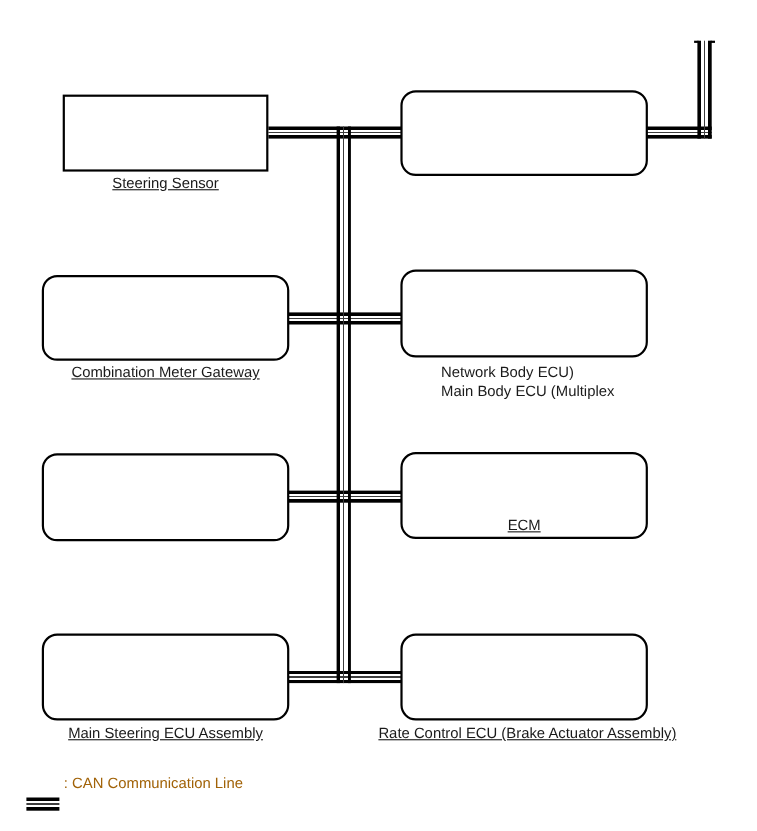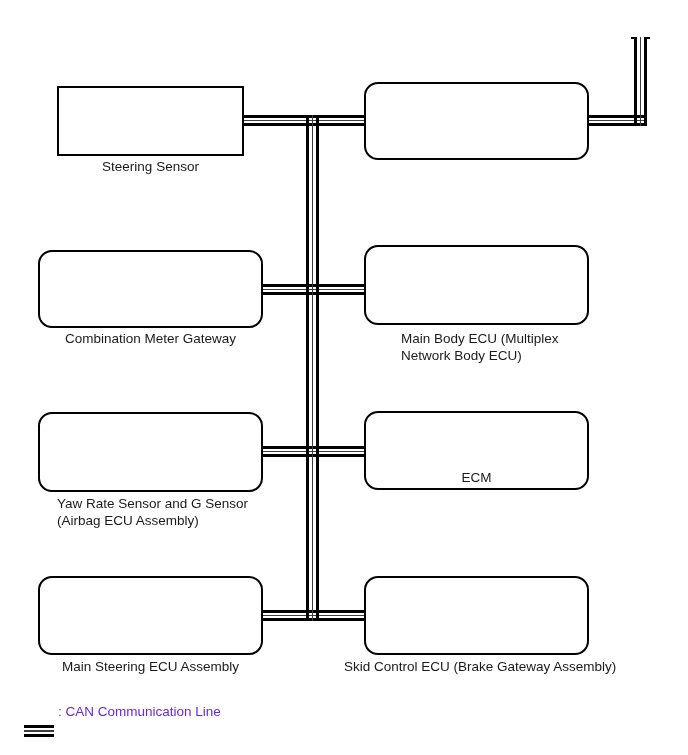--- a/index.html
+++ b/index.html
@@ -58,42 +58,42 @@
 
   
   .label {
     position: absolute;
     font-size: 13.5px;
     line-height: 16.5px;
     color: #1a1a1a;
     z-index: 3;
     white-space: nowrap;
   }
-  .center { text-align: center; }
+  .center { text-align: center; text-decoration: underline; }
 
   
   .legend-symbol {
     position: absolute;
     left: 24px;
     top: 725px;
     width: 30px;
     height: 12px;
     background: linear-gradient(to bottom,
       #000 0px, #000 3px,
       #fff 3px, #fff 5px,
       #3d3d3d 5px, #3d3d3d 7px,
       #fff 7px, #fff 9px,
       #000 9px, #000 12px);
   }
   .legend-text {
     position: absolute;
     left: 58px;
     top: 704px;
     font-size: 13.5px;
-    color: #6d28d9;
+    color: #a16207;
   }
 </style>
 </head>
 <body>
 
 <div id="canvas">
 
   <div class="can-h" style="left:240px; top:115px; width:128px;"></div>
   <div class="can-h" style="left:260px; top:284px; width:108px;"></div>
   <div class="can-h" style="left:260px; top:446px; width:108px;"></div>
@@ -117,37 +117,33 @@
   <div class="label center" style="left:57px; top:159px; width:187px;">
     <span>Steering Sensor</span>
   </div>
 
 
   <div class="label center" style="left:38px; top:331px; width:225px;">
     <span>Combination Meter Gateway</span>
   </div>
 
   <div class="label" style="left:401px; top:331px;">
+    <div>Network Body ECU)</div>
     <div>Main Body ECU (Multiplex</div>
-    <div>Network Body ECU)</div>
   </div>
 
-  <div class="label" style="left:57px; top:496px;">
-    <div>Yaw Rate Sensor and G Sensor</div>
-    <div>(Airbag ECU Assembly)</div>
-  </div>
 
   <div class="label center" style="left:364px; top:470px; width:225px;">
     <span>ECM</span>
   </div>
 
   <div class="label center" style="left:38px; top:659px; width:225px;">
     <span>Main Steering ECU Assembly</span>
   </div>
 
   <div class="label center" style="left:344px; top:659px; width:265px;">
-    <span>Skid Control ECU (Brake Gateway Assembly)</span>
+    <span>Rate Control ECU (Brake Actuator Assembly)</span>
   </div>
 
   <div class="legend-symbol"></div>
   <div class="legend-text">: CAN Communication Line</div>
 
 </div>
 
 </body></html>

